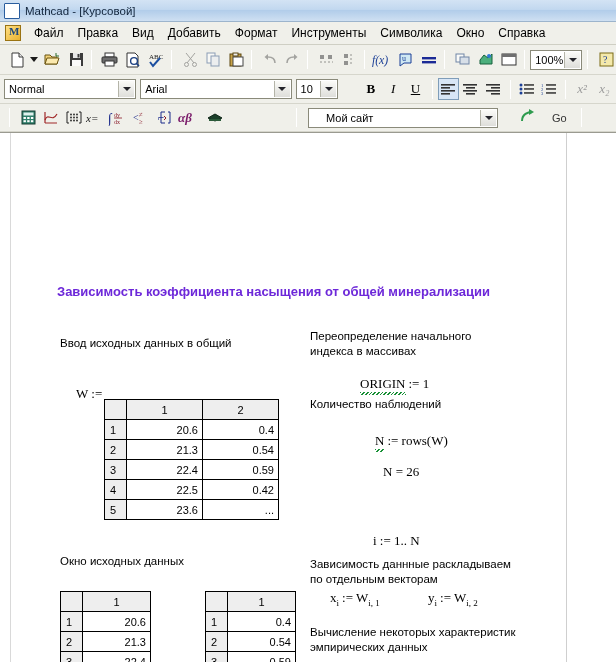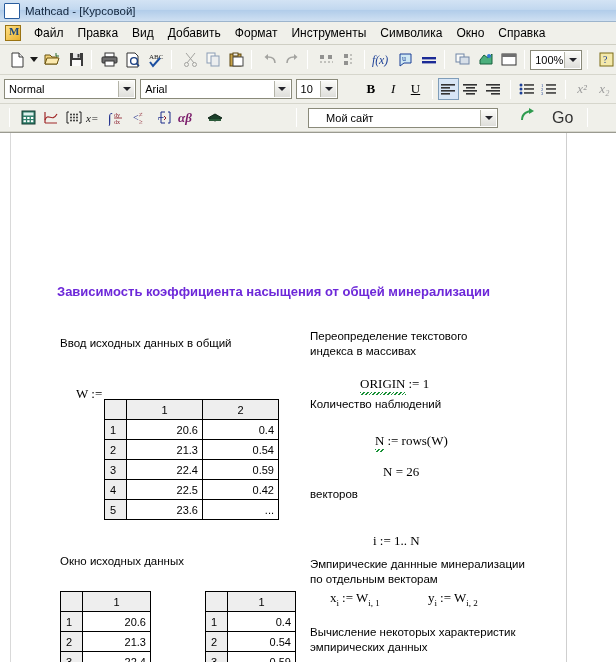--- a/index.html
+++ b/index.html
@@ -84,21 +84,21 @@
   #siteCombo { width:190px; margin-left:6px;padding-left:17px; }
 
   .fbtn{
     width:24px;height:22px;display:flex;align-items:center;justify-content:center;
     font-size:13px; margin-right:1px; border:1px solid transparent; cursor:default;
     font-family:"Liberation Serif", serif;
   }
   .fbtn.pressed{ border:1px solid #7f9db9; background:#d8e6f6; }
 
   .gobtn{ display:flex;align-items:center; margin-left:6px; cursor:default; }
-  .gobtn span{ font-size:16px; color:#333; margin-left:16px; }
+  .gobtn span{ font-size:11px; color:#333; margin-left:16px; }
 
   
   #doc{
     position:relative; width:616px; height:530px; background:#ffffff;
     border-top:1px solid #9a9a90; overflow:hidden;
   }
   #doc .leftrule{ position:absolute; left:10px; top:0; width:1px; height:530px; background:#d9d9d9; }
   #doc .rightrule{ position:absolute; left:566px; top:0; width:1px; height:530px; background:#cfcfcf; }
 
   .abs{ position:absolute; }
@@ -592,44 +592,43 @@
       <tr>
             <td class="idx">3</td>
             <td class="val">0.59</td>
           </tr>
 
     </tbody>
       </table>
   </div>
 
   <div class="abs ptext" style="left:310px; top:196px; width:240px">
-    <div>Переопределение текстового</div>
+    <div>Переопределение начального</div>
     <div>индекса в массивах</div>
   </div>
 
   <div class="abs mtext" style="left:360px; top:243px">
     <span class="sq">ORIGIN</span><span style="margin-left:3px">:= 1</span>
   </div>
 
   <div class="abs ptext" style="left:310px; top:264px">Количество наблюдений</div>
 
   <div class="abs mtext" style="left:375px; top:300px">
     <span class="sq">N</span><span style="margin-left:3px">:= rows(W)</span>
   </div>
 
   <div class="abs mtext" style="left:383px; top:331px">N = 26</div>
 
   <div class="abs ptext" style="left:310px; top:354px; width:240px">
-    <div>векторов</div>
   </div>
 
   <div class="abs mtext" style="left:373px; top:400px">i := 1.. N</div>
 
   <div class="abs ptext" style="left:310px; top:424px; width:260px">
-    <div>Эмпирические даннные минерализации</div>
+    <div>Зависимость даннные раскладываем</div>
     <div>по отдельным векторам</div>
   </div>
 
   <div class="abs mtext" style="left:330px; top:457px">
     <span>x</span><sub>i</sub><span style="margin-left:3px">:= W</span><sub>i, 1</sub>
   </div>
 
   <div class="abs mtext" style="left:428px; top:457px">
     <span>y</span><sub>i</sub><span style="margin-left:3px">:= W</span><sub>i, 2</sub>
   </div>

